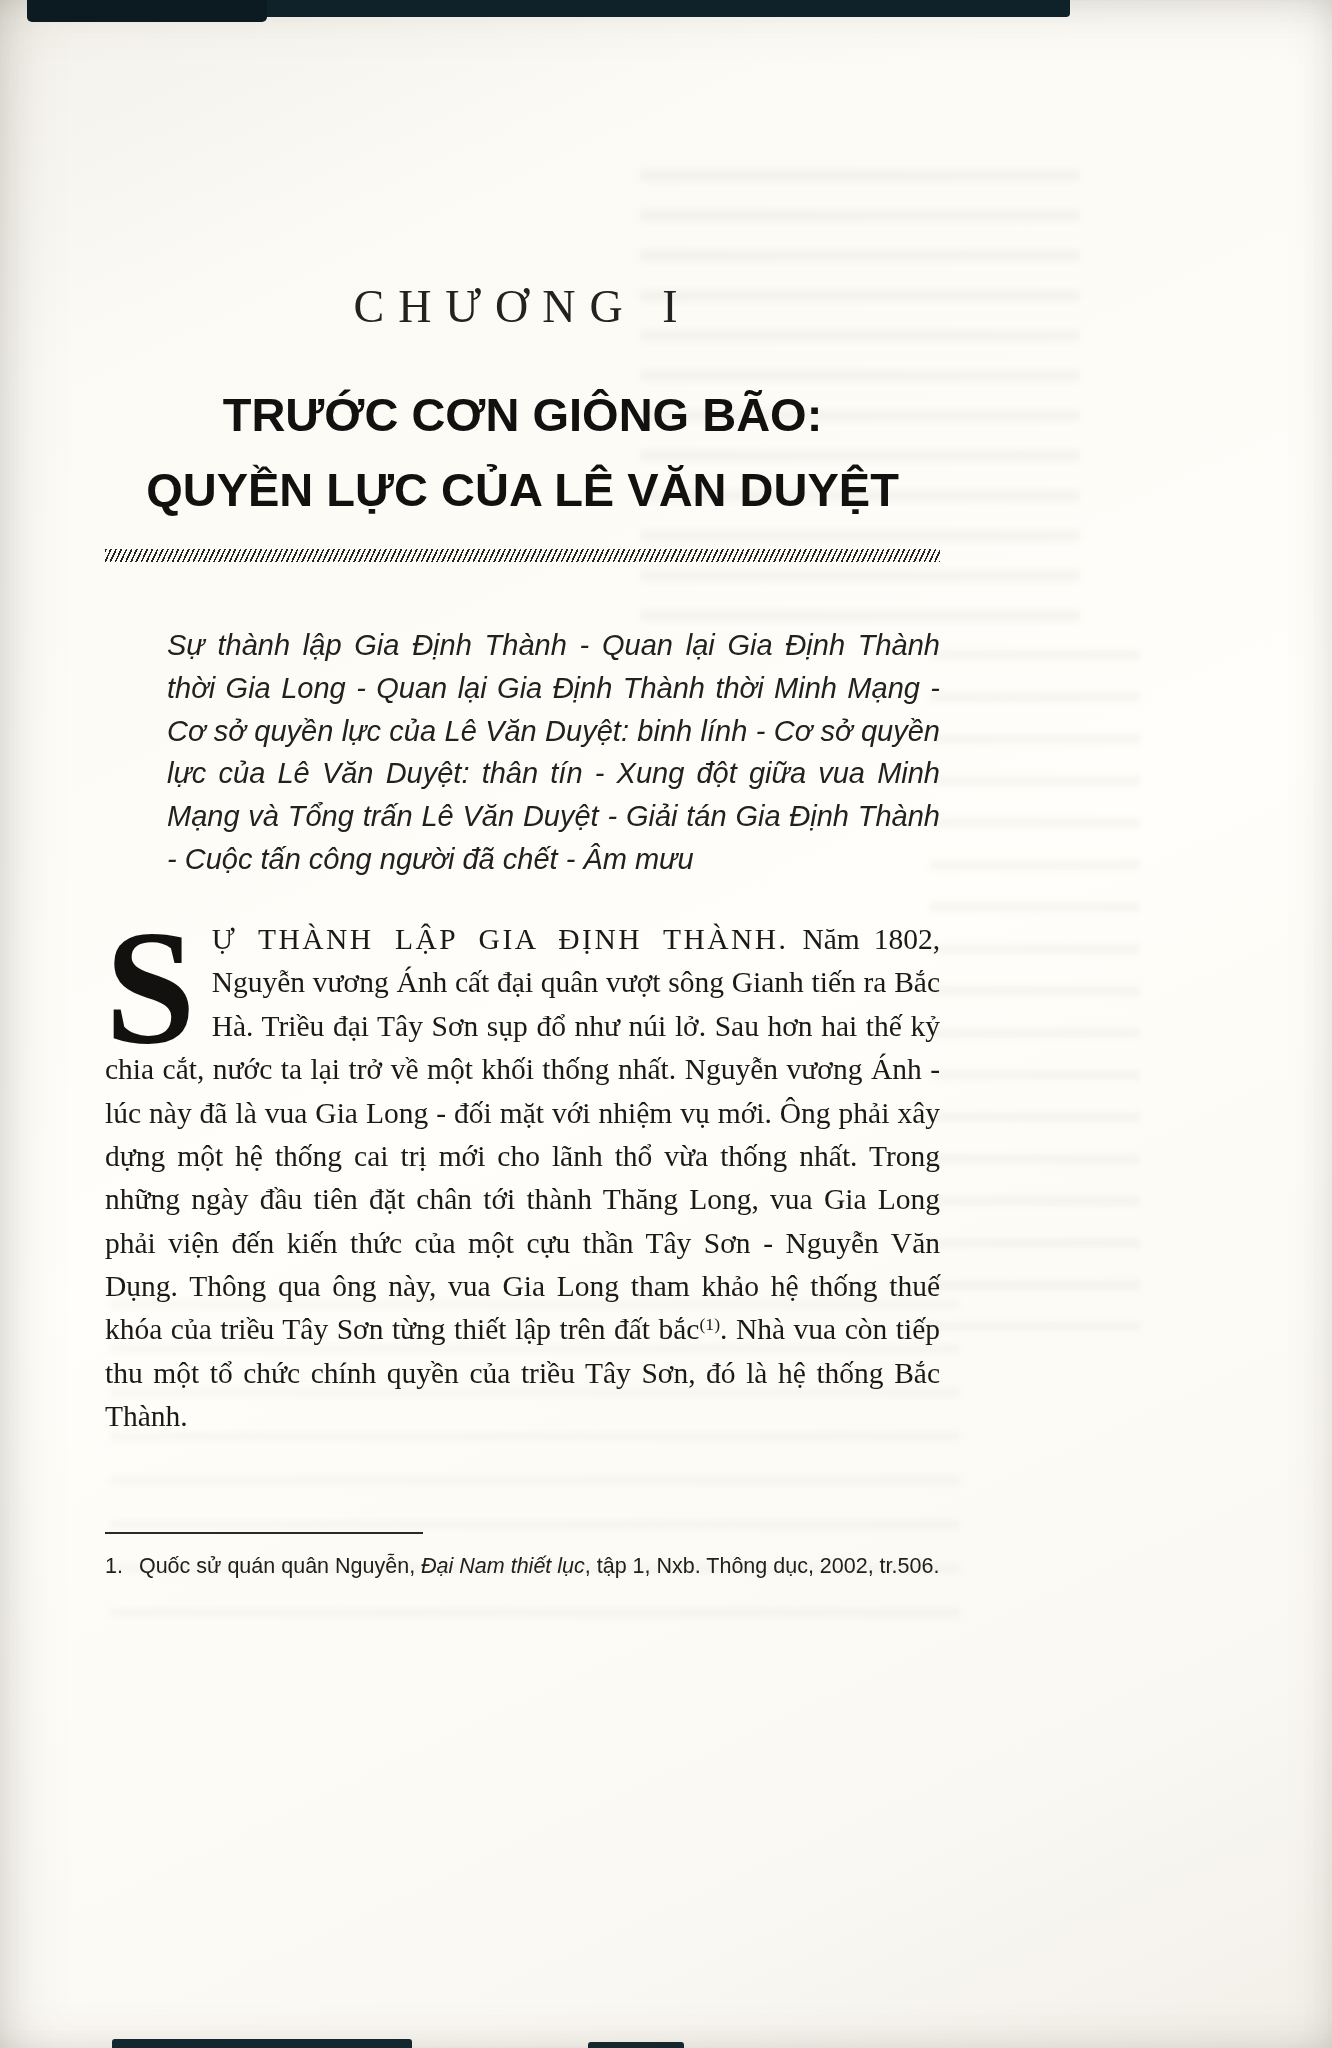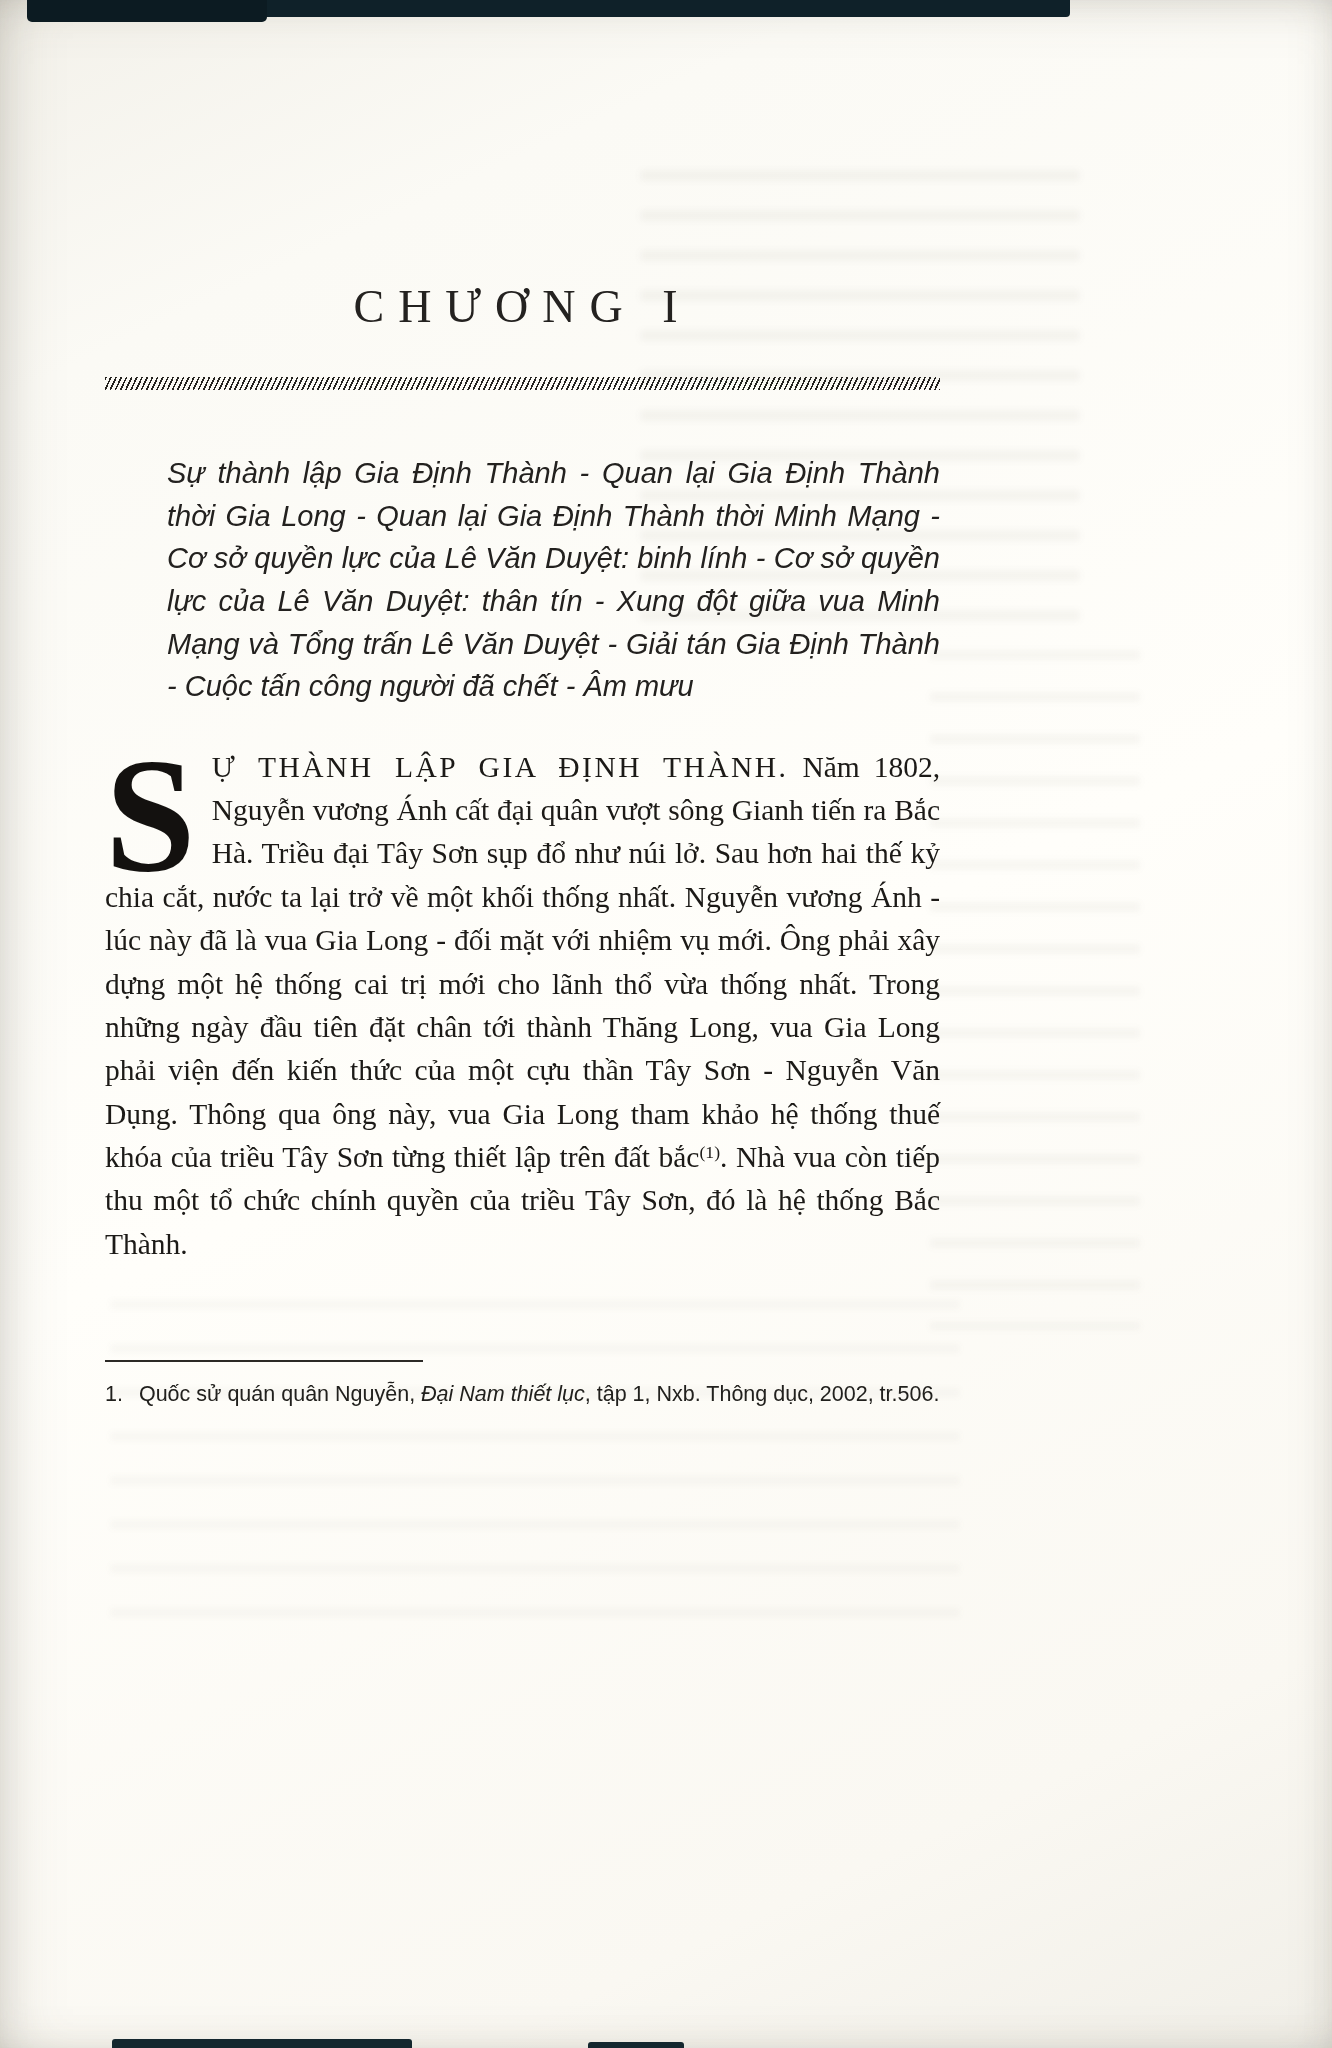--- a/index.html
+++ b/index.html
@@ -112,20 +112,22 @@
 
   <div class="ghost g1"></div>
   <div class="ghost g2"></div>
   <div class="ghost g3"></div>
 
   <div class="content">
 
     <div class="chapter-label">CHƯƠNG I</div>
 
     <h1 class="title">
+        <span class="tline">TRƯỚC CƠN GIÔNG BÃO:</span>
+        <span class="tline">QUYỀN LỰC CỦA LÊ VĂN DUYỆT</span>
       </h1>
 
     <div class="divider"></div>
 
     <p class="summary">Sự thành lập Gia Định Thành - Quan lại Gia Định Thành thời Gia Long - Quan lại Gia Định Thành thời Minh Mạng - Cơ sở quyền lực của Lê Văn Duyệt: binh lính - Cơ sở quyền lực của Lê Văn Duyệt: thân tín - Xung đột giữa vua Minh Mạng và Tổng trấn Lê Văn Duyệt - Giải tán Gia Định Thành - Cuộc tấn công người đã chết - Âm mưu</p>
 
     <p class="body-para"><span class="dropcap">S</span><span class="lead-caps">Ự THÀNH LẬP GIA ĐỊNH THÀNH.</span><span> Năm 1802, Nguyễn vương Ánh cất đại quân vượt sông Gianh tiến ra Bắc Hà. Triều đại Tây Sơn sụp đổ như núi lở. Sau hơn hai thế kỷ chia cắt, nước ta lại trở về một khối thống nhất. Nguyễn vương Ánh - lúc này đã là vua Gia Long - đối mặt với nhiệm vụ mới. Ông phải xây dựng một hệ thống cai trị mới cho lãnh thổ vừa thống nhất. Trong những ngày đầu tiên đặt chân tới thành Thăng Long, vua Gia Long phải viện đến kiến thức của một cựu thần Tây Sơn - Nguyễn Văn Dụng. Thông qua ông này, vua Gia Long tham khảo hệ thống thuế khóa của triều Tây Sơn từng thiết lập trên đất bắc</span><span class="fn-sup">(1)</span><span>. Nhà vua còn tiếp thu một tổ chức chính quyền của triều Tây Sơn, đó là hệ thống Bắc Thành.</span></p>
 
     <div class="footnote-rule"></div>
 

